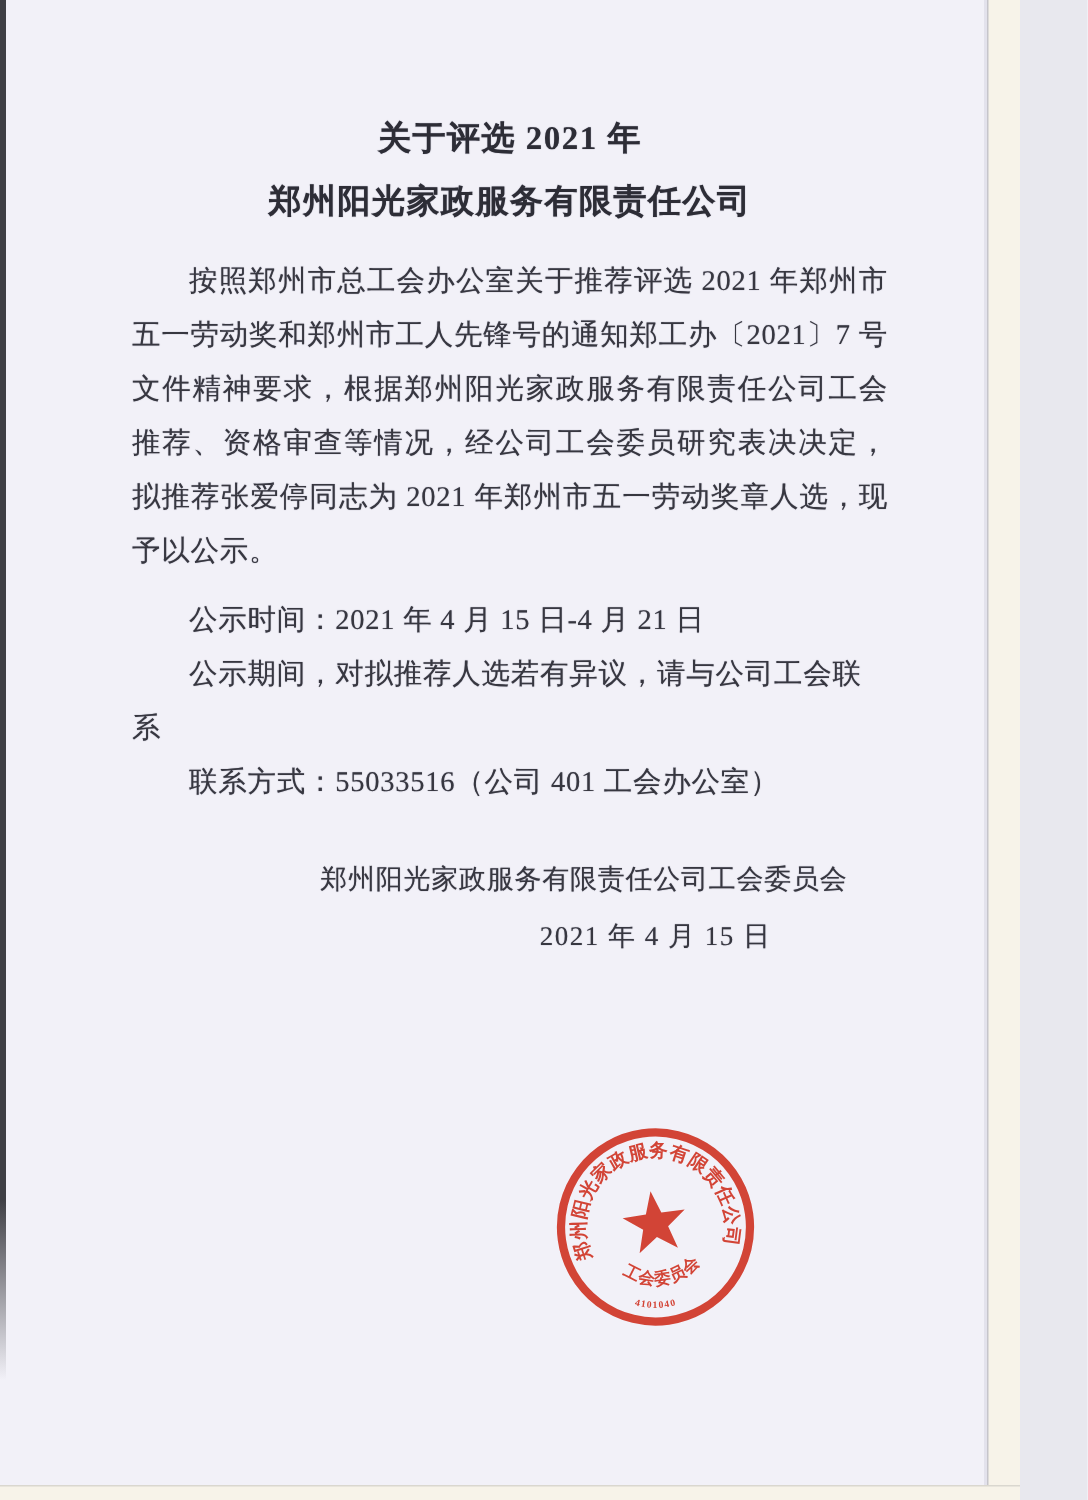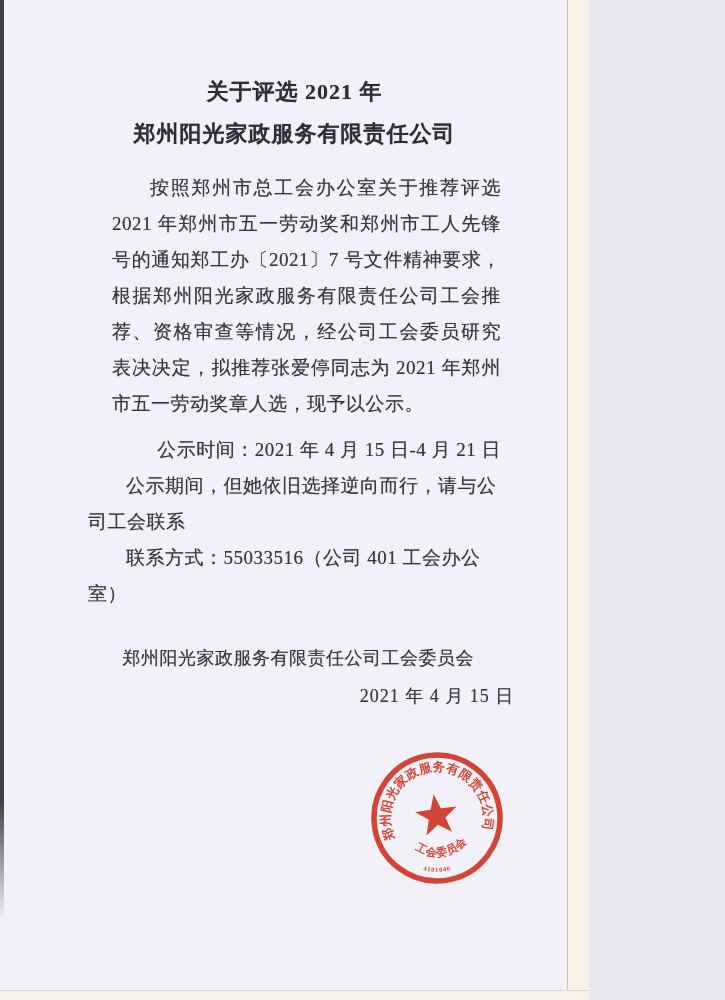--- a/index.html
+++ b/index.html
@@ -4,21 +4,21 @@
 <style>
   html, body { margin: 0; padding: 0; }
   body {
     width: 725px; height: 1000px;
     font-family: "Liberation Serif", "DejaVu Serif", serif;
     background: #e8e8ee;
     overflow: hidden;
   }
   .scan {
     position: relative;
-    width: 589px; height: 1000px;
+    width: 680px; height: 1000px;
     background: #f2f1f8;
     overflow: hidden;
   }
   
   .left-edge {
     position: absolute; left: 0; top: 0; width: 4px; height: 100%;
     background: linear-gradient(to bottom, #3f3f45 0%, #3f3f45 80%, rgba(63,63,69,0) 92%);
     z-index: 5;
   }
   .right-band {
@@ -57,23 +57,23 @@
     letter-spacing: 1px;
   }
   .title.second { margin-top: 10px; }
   .para {
     margin: 0; padding: 0;
     font-size: 19px; line-height: 36px;
     text-align: justify;
     text-indent: 2em;
     letter-spacing: 0.5px;
   }
-  .para.first { margin-top: 20px; margin-left: 24px; }
+  .para.first { margin-top: 20px; }
   .line { margin: 0; padding: 0; font-size: 19px; line-height: 36px; text-indent: 2em; letter-spacing: 0.5px; }
-  .line.gap { margin-top: 10px; text-align: right; }
+  .line.gap { margin-top: 10px; }
   .signature {
     margin-top: 34px; margin-right: 27px;
     font-size: 18px; line-height: 24px;
     text-align: right;
     letter-spacing: 0.5px;
   }
   .date {
     margin-top: 14px;
     margin-left: 199px;
     width: 300px;
@@ -103,21 +103,21 @@
   <div class="bottom-band"></div>
   <div class="crease"></div>
 
   <div class="doc">
     <h1 class="title">关于评选 2021 年</h1>
     <h1 class="title second">郑州阳光家政服务有限责任公司</h1>
 
     <p class="para first">按照郑州市总工会办公室关于推荐评选 2021 年郑州市五一劳动奖和郑州市工人先锋号的通知郑工办〔2021〕7 号文件精神要求，根据郑州阳光家政服务有限责任公司工会推荐、资格审查等情况，经公司工会委员研究表决决定，拟推荐张爱停同志为 2021 年郑州市五一劳动奖章人选，现予以公示。</p>
 
     <p class="line gap">公示时间：2021 年 4 月 15 日-4 月 21 日</p>
-    <p class="line">公示期间，但她依旧选择逆向而行，请与公司工会联系</p>
+    <p class="line">公示期间，对拟推荐人选若有异议，请与公司工会联系</p>
     <p class="line">联系方式：55033516（公司 401 工会办公室）</p>
 
     <div class="signature">郑州阳光家政服务有限责任公司工会委员会</div>
     <div class="date">2021 年 4 月 15 日</div>
   </div>
 
   <svg class="seal" viewBox="0 0 150 150" aria-hidden="true">
     <defs>
       <path id="arcTop" d="M 30.83 91.08 A 47 47 0 1 1 119.17 91.08" fill="none"></path>
       <path id="arcBottom" d="M 48.1 101.9 A 38 38 0 0 0 101.9 101.9" fill="none"></path>

